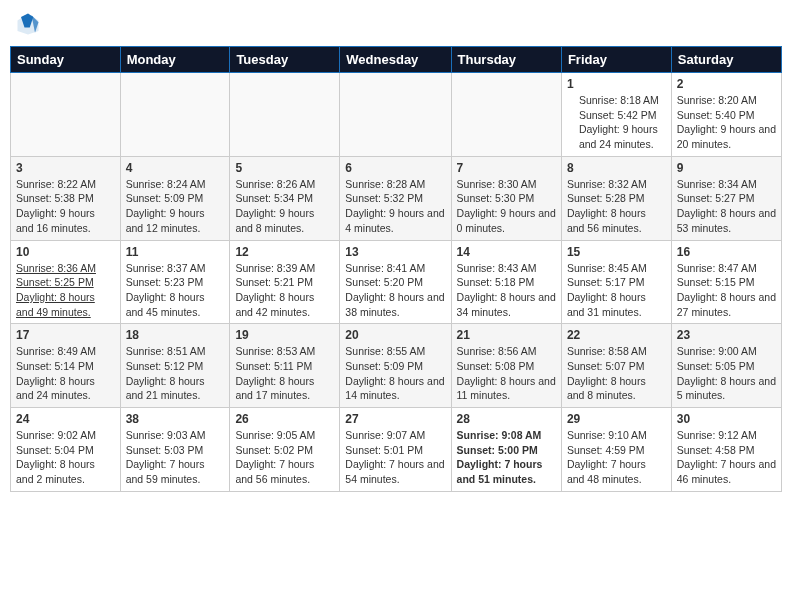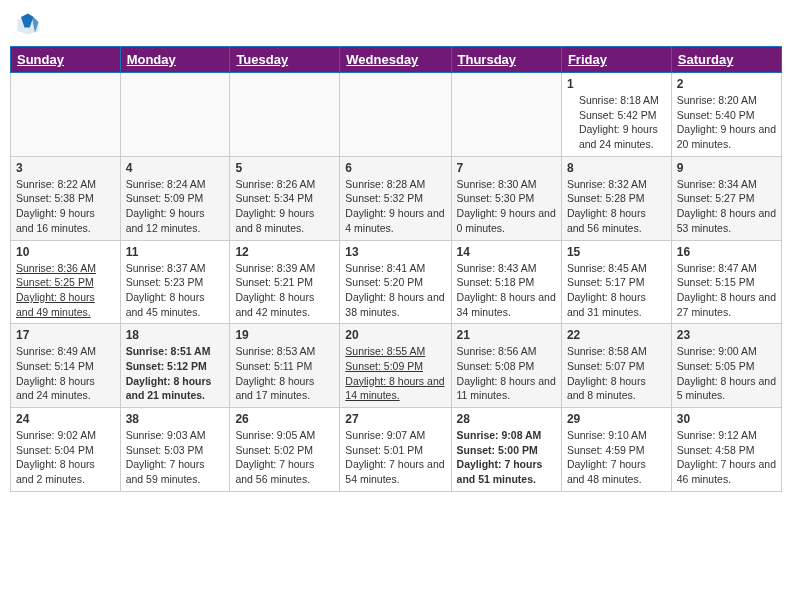--- a/index.html
+++ b/index.html
@@ -37,28 +37,27 @@
     .location {
       font-size: 14px;
       color: #555;
     }
     .calendar {
       width: 100%;
       border-collapse: collapse;
       border: 1px solid #ccc;
     }
     .calendar th {
-      background-color: #701a75;
+      background-color: #0f172a;
       color: #fff;
       text-align: left;
       padding: 5px 6px;
       font-size: 13px;
       font-weight: bold;
       border: 1px solid #1a6fba;
-      text-decoration: underline;
     }
     .calendar td {
       vertical-align: top;
       border: 1px solid #ccc;
       padding: 4px 5px;
       font-size: 10.5px;
       color: #333;
       width: 113px;
       min-height: 80px;
       background: #fff;
@@ -224,33 +223,33 @@
       </tr>
       <tr>
         <td>
           <span class="day-num">17</span>
           <div class="day-info" style="white-space: pre-line;">Sunrise: 8:49 AM
 Sunset: 5:14 PM
 Daylight: 8 hours and 24 minutes.</div>
         </td>
         <td>
           <span class="day-num">18</span>
-          <div class="day-info" style="white-space: pre-line; font-weight: bold;">Sunrise: 8:51 AM
+          <div class="day-info" style="white-space: pre-line;">Sunrise: 8:51 AM
 Sunset: 5:12 PM
 Daylight: 8 hours and 21 minutes.</div>
         </td>
         <td>
           <span class="day-num">19</span>
           <div class="day-info" style="white-space: pre-line;">Sunrise: 8:53 AM
 Sunset: 5:11 PM
 Daylight: 8 hours and 17 minutes.</div>
         </td>
         <td>
           <span class="day-num">20</span>
-          <div class="day-info" style="white-space: pre-line; text-decoration: underline;">Sunrise: 8:55 AM
+          <div class="day-info" style="white-space: pre-line;">Sunrise: 8:55 AM
 Sunset: 5:09 PM
 Daylight: 8 hours and 14 minutes.</div>
         </td>
         <td>
           <span class="day-num">21</span>
           <div class="day-info" style="white-space: pre-line;">Sunrise: 8:56 AM
 Sunset: 5:08 PM
 Daylight: 8 hours and 11 minutes.</div>
         </td>
         <td>

